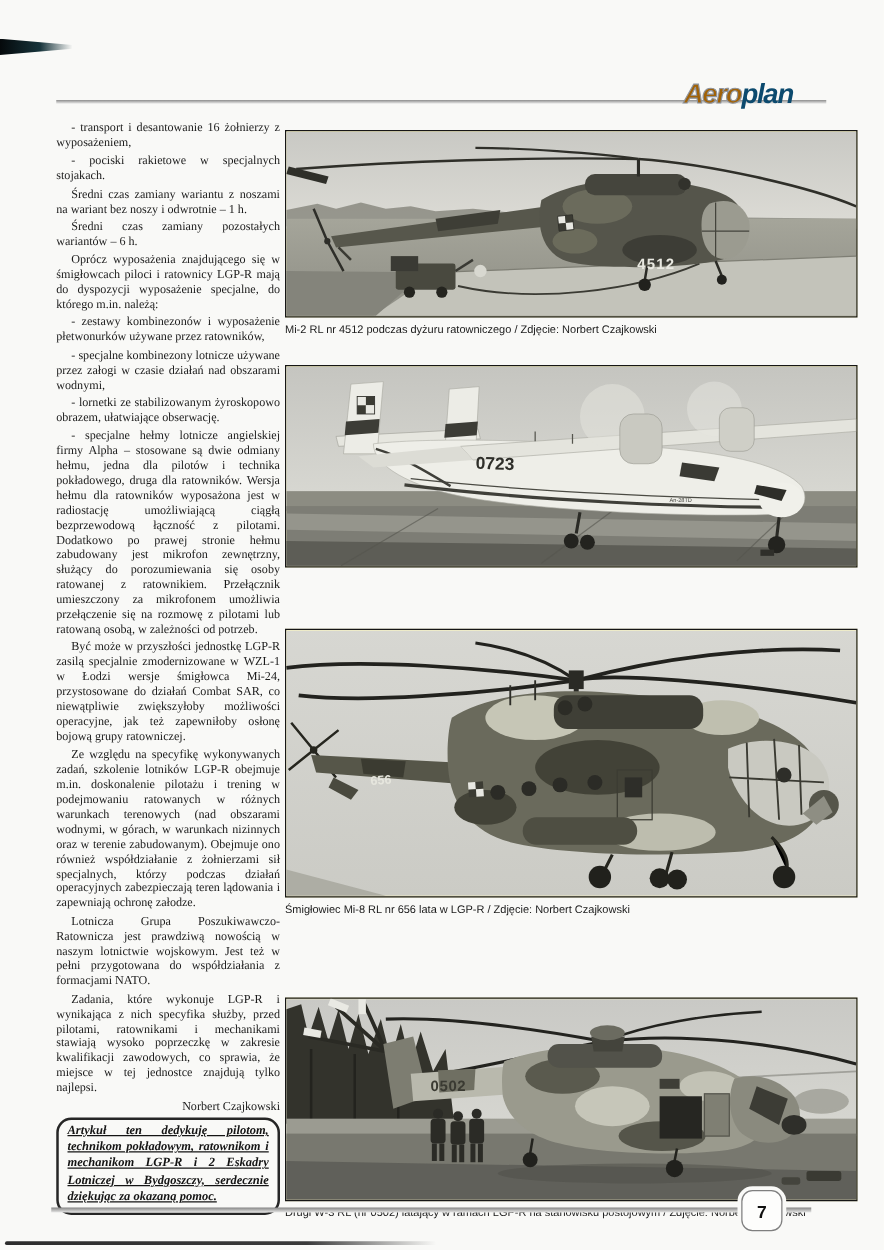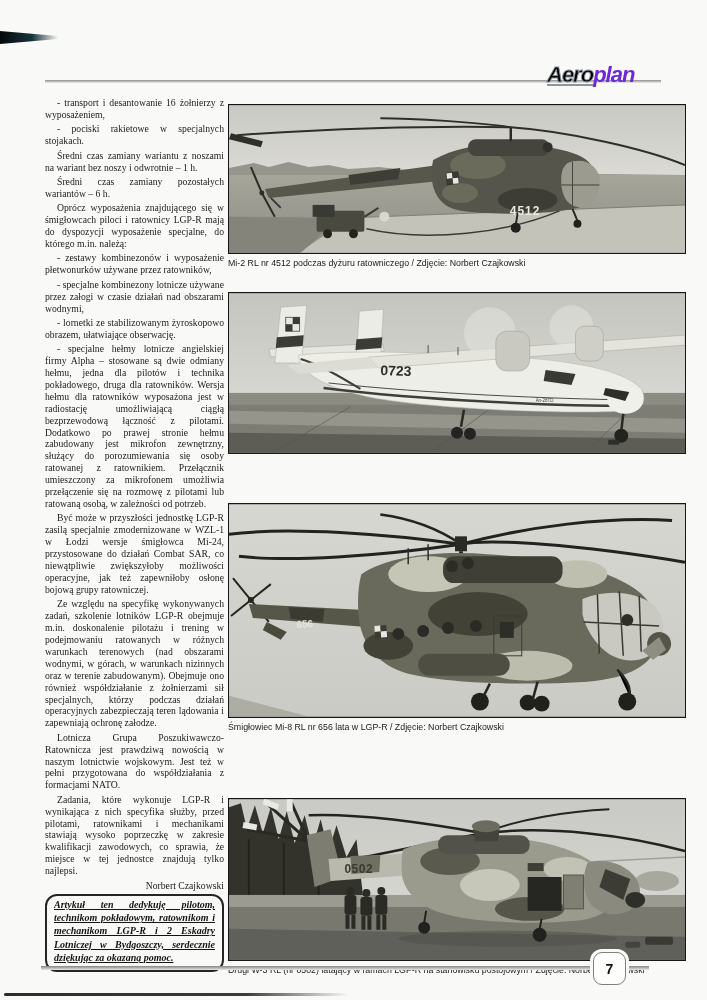--- a/index.html
+++ b/index.html
@@ -11,34 +11,34 @@
     background:linear-gradient(90deg,#05090b 0%,#16333a 55%,rgba(22,51,58,0) 100%);
     clip-path:polygon(0 0,100% 38%,100% 62%,0 100%);}
   .bottom-edge{position:absolute;left:4px;top:993px;width:345px;height:3px;border-radius:2px;
     background:linear-gradient(90deg,#2c2c2c 0%,#3a3a3a 70%,rgba(60,60,60,0) 100%);}
 
   
   .header-rule{position:absolute;left:45px;top:80px;width:616px;height:3px;
     background:linear-gradient(to bottom,#8d8d8d,#ededec);}
   .logo{position:absolute;left:547px;top:62px;font-family:"Liberation Sans",sans-serif;
     font-style:italic;font-weight:bold;font-size:22px;letter-spacing:-1px;white-space:nowrap;}
-  .logo .aero{color:#000000;text-decoration:underline;-webkit-text-stroke:0.9px #8e949e;}
-  .logo .plan{color:#6d28d9;}
+  .logo .aero{color:#a16207;-webkit-text-stroke:0.9px #8e949e;}
+  .logo .plan{color:#0c4a6e;}
 
   
   .text-col{position:absolute;left:45px;top:97px;width:179px;font-size:9.7px;line-height:11.9px;
     text-align:justify;color:#1b1b1b;}
   .text-col p{margin:0 0 2.5px 0;text-indent:12px;}
   .signature{text-align:right;margin:3px 0 7px 0;text-indent:0 !important;font-family:Liberation Serif, serif;}
   .dedication{border:2px solid #262626;border-radius:12px;padding:2px 7px 6px 7px;
     font-weight:bold;font-style:italic;font-size:10px;line-height:13.2px;text-align:justify;color:#141414;text-decoration:underline;}
 
   
   .photo-block{position:absolute;left:228px;width:458px;}
-  .photo-frame{border:1px solid #161616;background:#737373;font-size:0;line-height:0;}
+  .photo-frame{border:1px solid #161616;background:#fef9c3;font-size:0;line-height:0;}
   .photo-frame svg{display:block;}
   .caption{font-family:"Liberation Sans",sans-serif;font-size:8.8px;line-height:10px;
     color:#1a1a1a;margin-top:4px;}
 
   
   .footer-rule{position:absolute;left:41px;top:966px;width:608px;height:4px;
     background:linear-gradient(to bottom,#848484,#e7e7e6);}
   .page-num-box{position:absolute;left:593px;top:952px;width:31px;height:31px;
     border:1.3px solid #7f7f7f;border-radius:9px;background:#fdfdfc;
     box-shadow:0 0 0 3px #f9f9f7;display:flex;align-items:center;justify-content:center;

